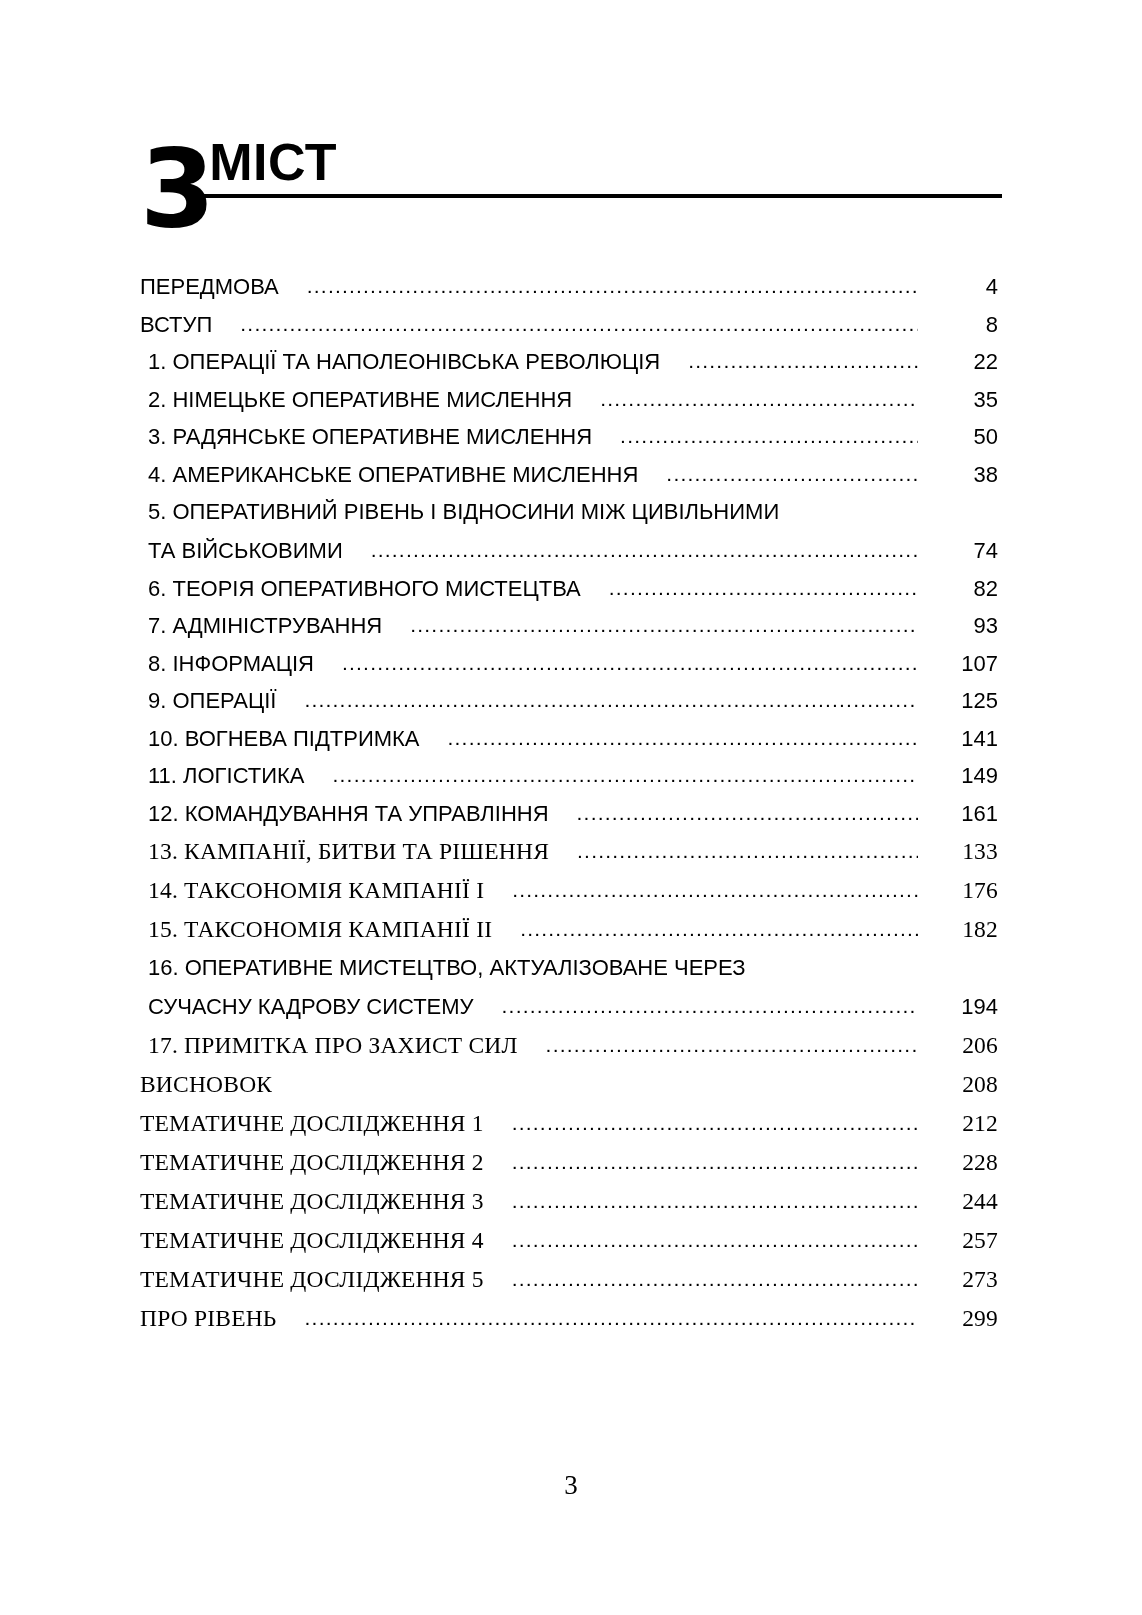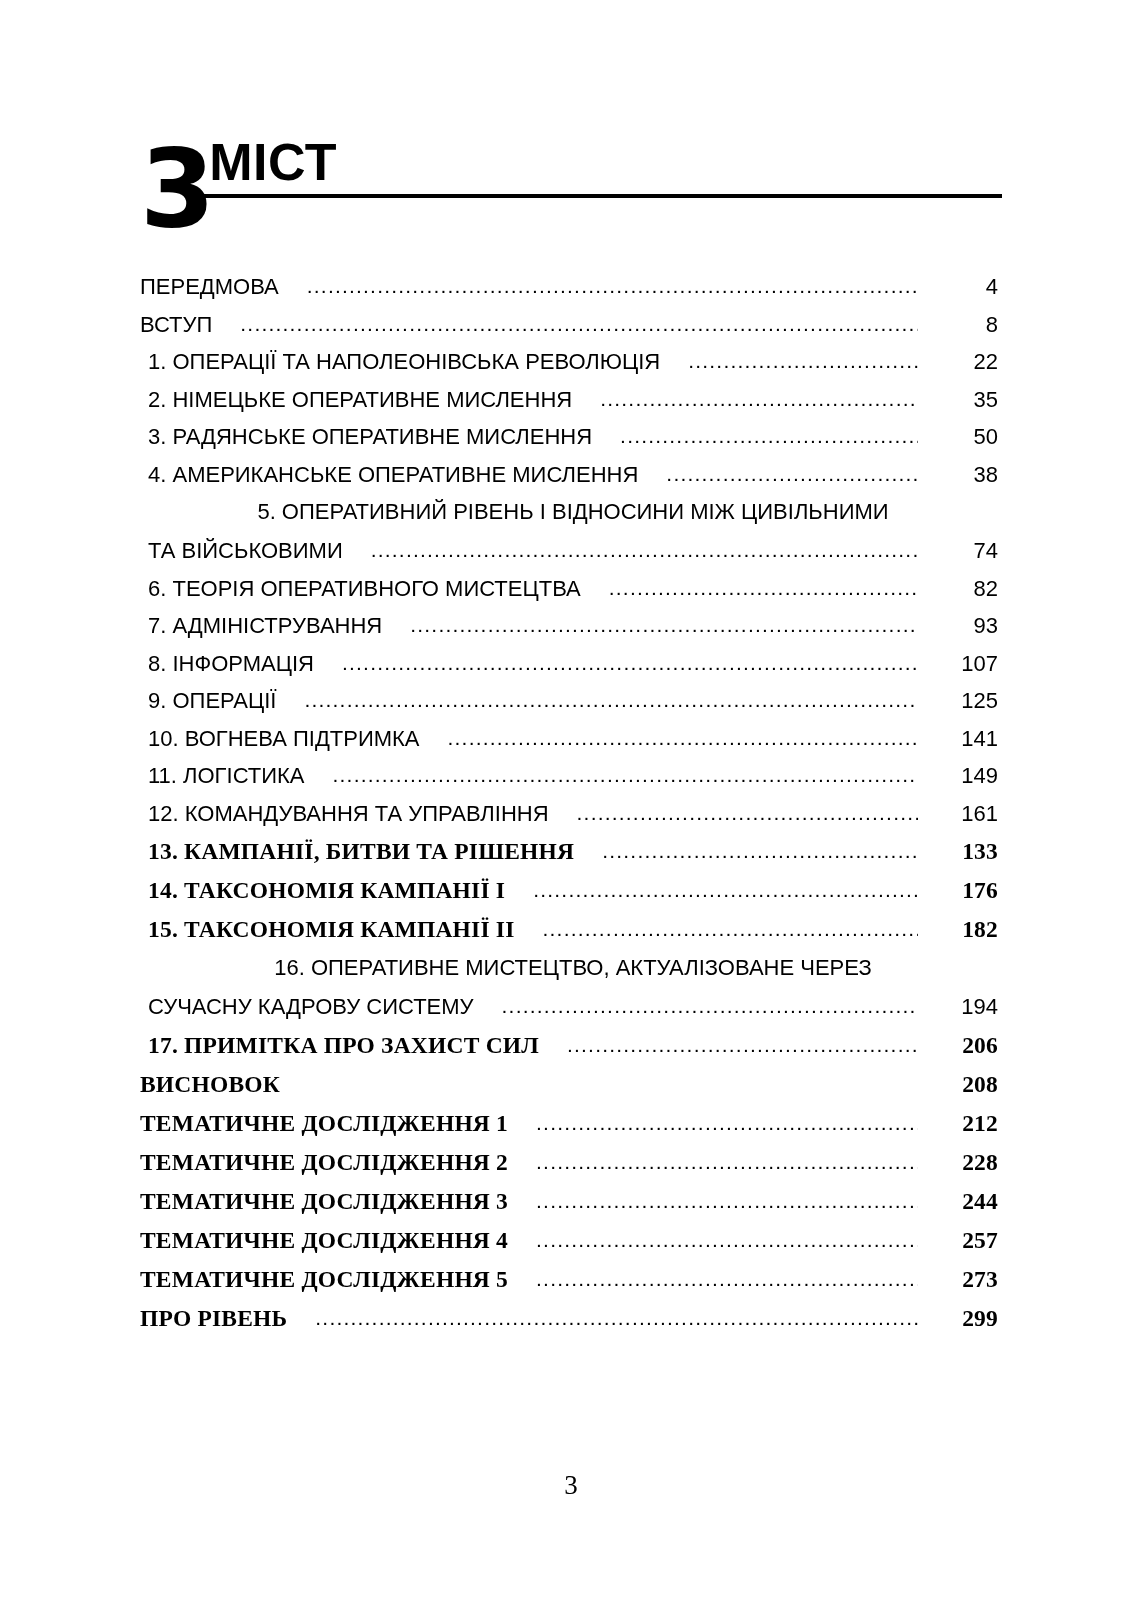--- a/index.html
+++ b/index.html
@@ -74,21 +74,21 @@
     align-items: baseline;
     font-size: 22.5px;
     line-height: 1.0;
     margin-bottom: 15.5px;
     white-space: nowrap;
     gap: 24px;
   }
   .toc-entry.serif .toc-title,
   .toc-entry.serif .toc-page {
     font-family: "Liberation Serif", serif;
-    font-weight: bold;
+    font-weight: normal;
     font-size: 23.5px;
     letter-spacing: 0.2px;
   }
   .toc-entry.sans .toc-title,
   .toc-entry.sans .toc-page {
     font-family: "Liberation Sans", sans-serif;
     font-weight: normal;
     font-size: 22px;
   }
   .toc-entry.indent {
@@ -122,21 +122,20 @@
   
   .toc-wrap {
     margin-bottom: 15.5px;
   }
   .toc-wrap .line1 {
     font-size: 22px;
     line-height: 1.0;
     margin-bottom: 17px;
     white-space: nowrap;
     padding-left: 8px;
-    text-align: center;
   }
   .toc-wrap .toc-entry {
     margin-bottom: 0;
   }
 
   
   .folio {
     position: absolute;
     left: 0;
     top: 1470px;

